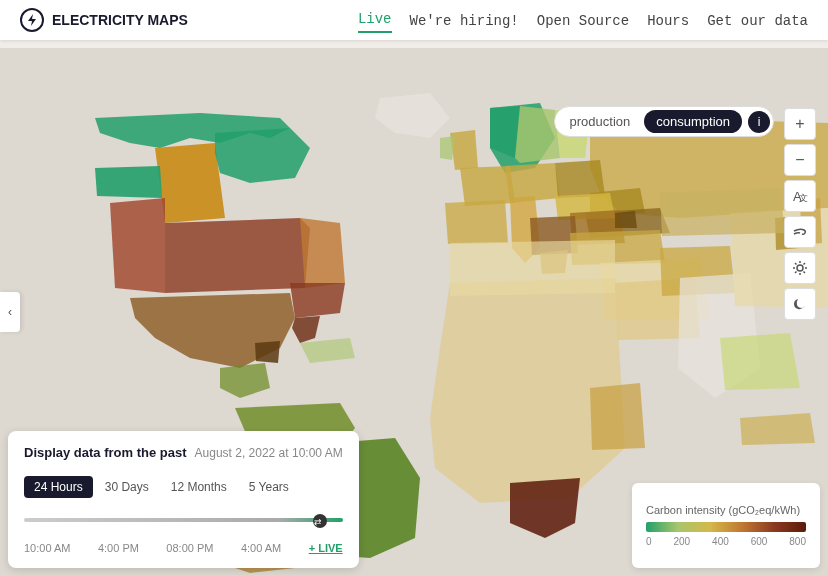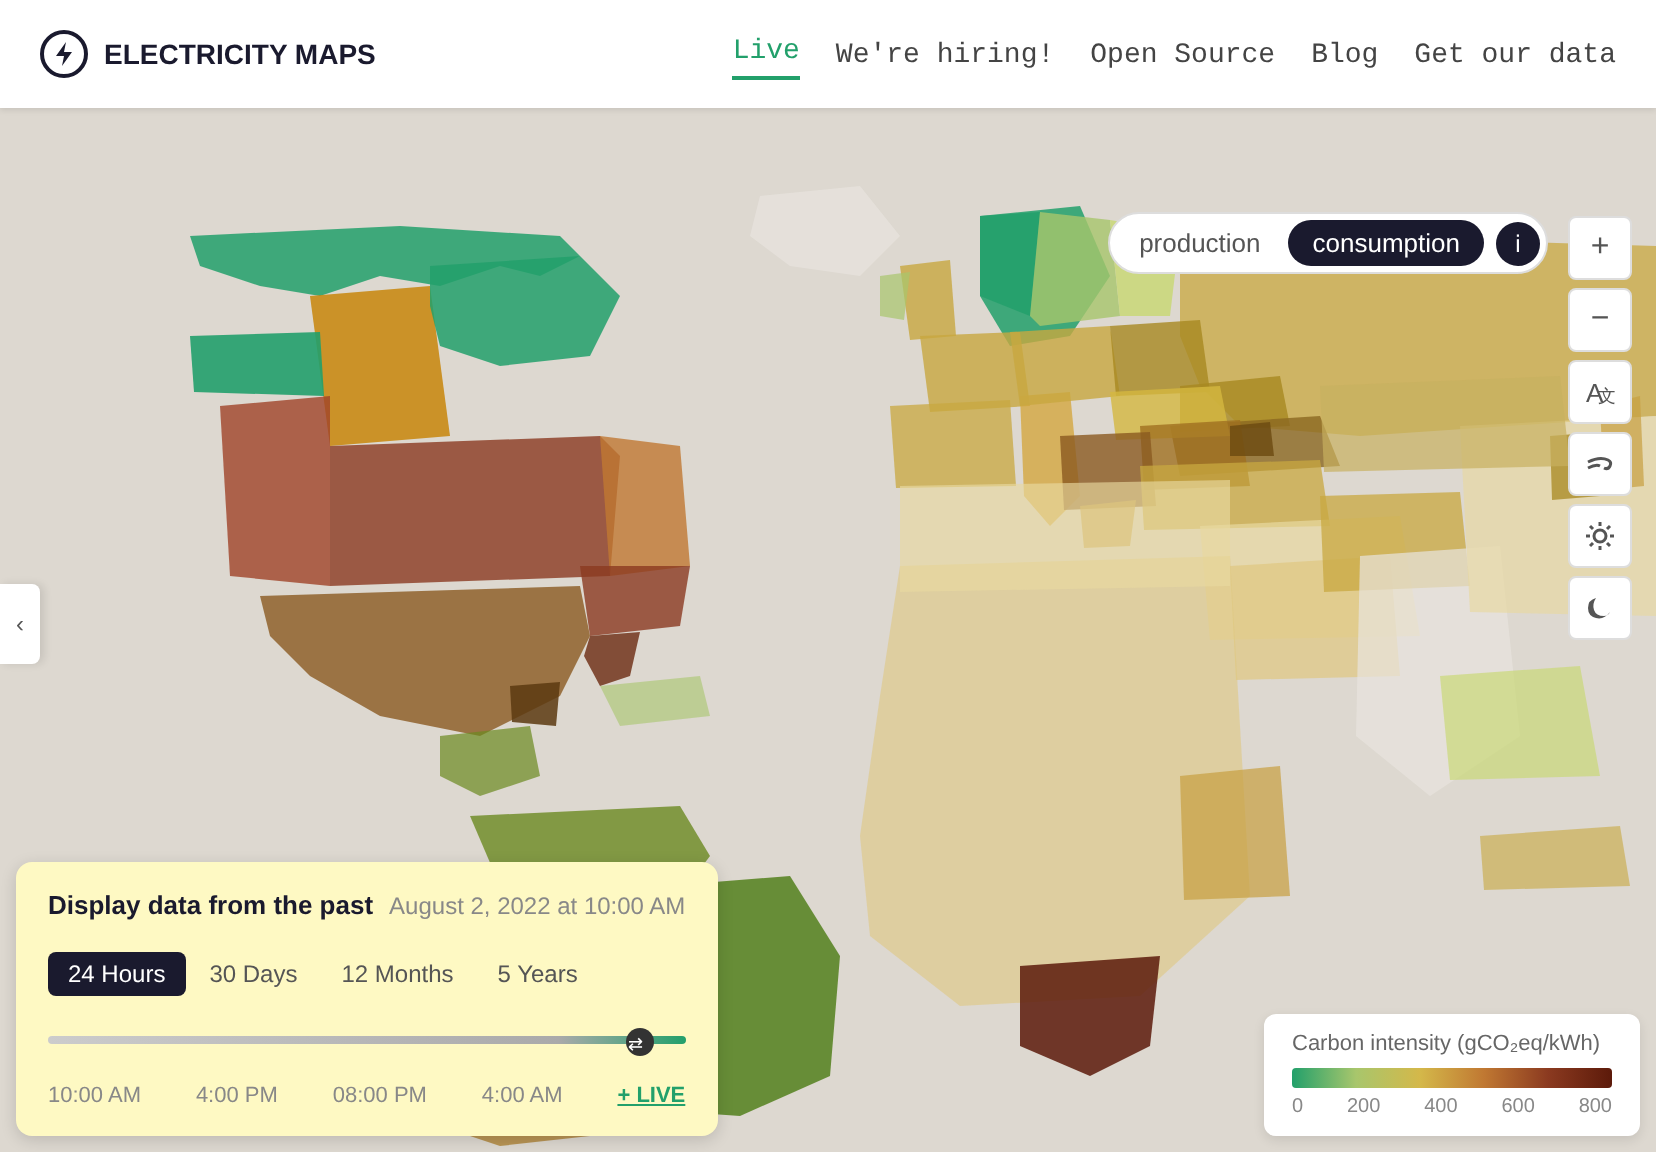--- a/index.html
+++ b/index.html
@@ -2,21 +2,21 @@
 <html><head>
   <meta charset="utf-8">
   <style>
     * { margin: 0; padding: 0; box-sizing: border-box; }
     body { width: 828px; height: 576px; overflow: hidden; font-family: -apple-system, BlinkMacSystemFont, 'Segoe UI', sans-serif; background: #f0ede8; }
 
     
     #header {
       position: absolute;
       top: 0; left: 0; right: 0;
-      height: 54px;
+      height: 40px;
       background: white;
       display: flex;
       align-items: center;
       padding: 0 20px;
       z-index: 100;
       box-shadow: 0 1px 3px rgba(0,0,0,0.1);
     }
     #logo {
       display: flex;
       align-items: center;
@@ -123,21 +123,21 @@
       font-size: 12px;
       cursor: pointer;
       margin-left: 4px;
     }
 
     
     #bottom-panel {
       position: absolute;
       bottom: 8px;
       left: 8px;
-      background: #fef9c3;
+      background: #ffffff;
       border-radius: 8px;
       padding: 14px 16px;
       min-width: 290px;
       z-index: 50;
       box-shadow: 0 2px 8px rgba(0,0,0,0.15);
     }
     #panel-title {
       font-size: 13px;
       font-weight: 600;
       color: #1a1a2e;
@@ -201,21 +201,21 @@
       text-decoration: underline;
     }
 
     
     #legend {
       position: absolute;
       bottom: 8px;
       right: 8px;
       background: white;
       border-radius: 6px;
-      padding: 9px 14px;
+      padding: 21px 14px;
       z-index: 50;
       box-shadow: 0 2px 6px rgba(0,0,0,0.1);
     }
     #legend-title {
       font-size: 11px;
       color: #666;
       margin-bottom: 6px;
     }
     #legend-bar {
       width: 160px;
@@ -257,21 +257,21 @@
       <svg width="14" height="14" viewBox="0 0 14 14">
         <polygon points="8,1 3,8 7,8 6,13 11,6 7,6" fill="#1a1a2e"></polygon>
       </svg>
     </div>
     <span>ELECTRICITY MAPS</span>
   </div>
   <nav id="nav">
     <a class="nav-item active">Live</a>
     <a class="nav-item">We're hiring!</a>
     <a class="nav-item">Open Source</a>
-    <a class="nav-item">Blog</a>
+    <a class="nav-item">Hours</a>
     <a class="nav-item">Get our data</a>
   </nav>
 </div>
 
 <div id="map-container">
   <svg id="world-map" viewBox="0 0 828 528" preserveAspectRatio="xMidYMid slice">
 
     <rect width="828" height="528" fill="#ddd8d0"></rect>
 
     <path d="M 95,70 L 200,65 L 280,70 L 290,80 L 270,90 L 250,85 L 220,95 L 190,90 L 160,100 L 130,95 L 100,85 Z" fill="#22a06b" opacity="0.85"></path>

